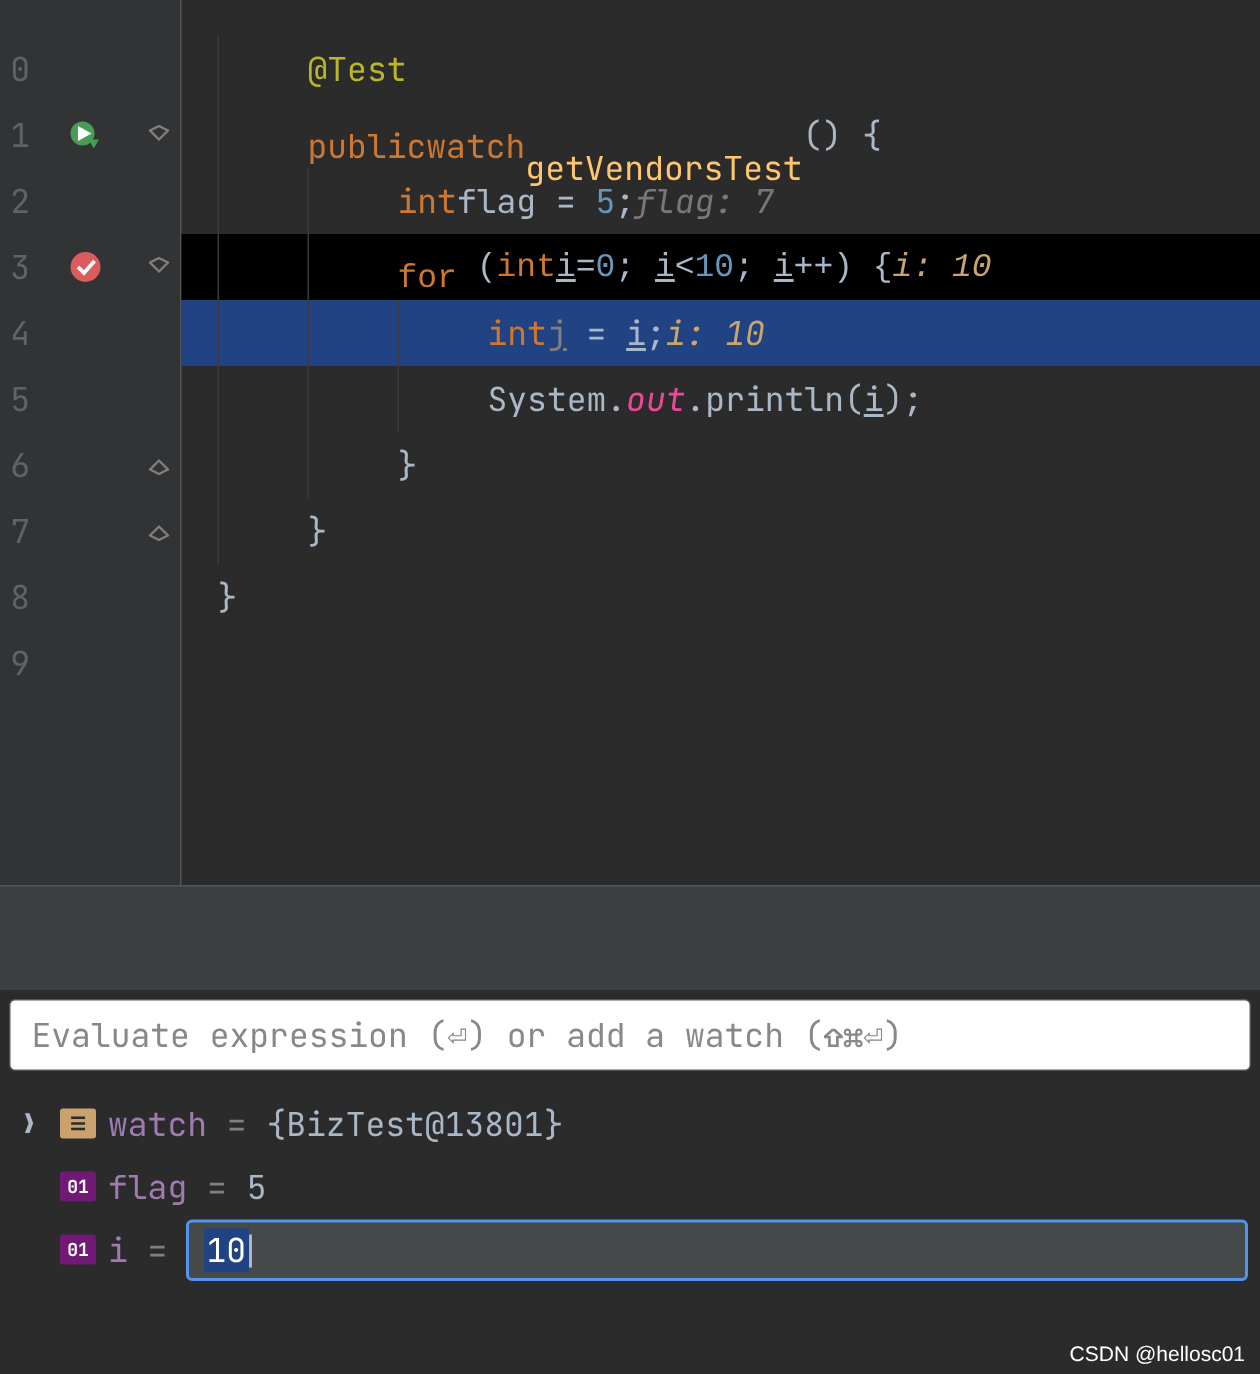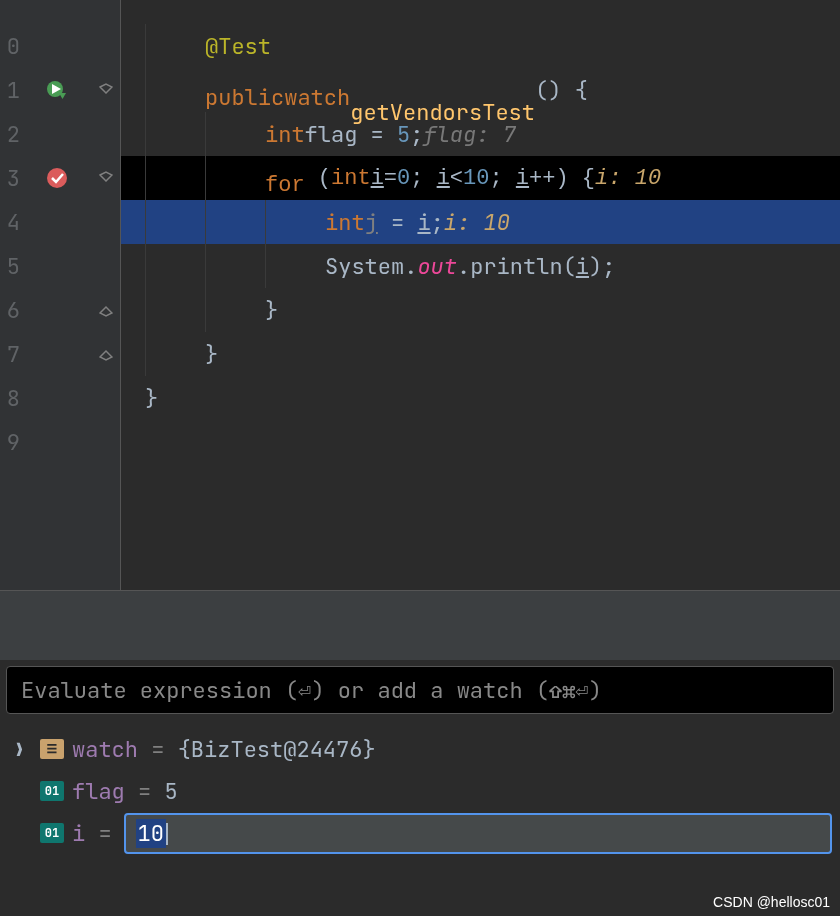--- a/index.html
+++ b/index.html
@@ -93,21 +93,21 @@
     }
     .debug-panel {
       flex: 1;
       background: #2b2b2b;
       display: flex;
       flex-direction: column;
     }
     .eval-box {
       margin: 6px 6px 10px 6px;
       height: 48px;
-      background: #000000;
+      background: #ffffff;
       border: 1px solid #555;
       border-radius: 4px;
       display: flex;
       align-items: center;
       padding: 0 14px;
       color: #888;
       font-family: 'JetBrains Mono', monospace;
       font-size: 22px;
     }
     .vars {
@@ -130,21 +130,21 @@
       width: 24px;
       height: 20px;
       display: flex;
       align-items: center;
       justify-content: center;
       font-size: 12px;
       font-weight: bold;
       border-radius: 2px;
     }
     .icon-obj { background: #c9a26d; color: #2b2b2b; }
-    .icon-prim { background: #0f766e; color: #fff; }
+    .icon-prim { background: #701a75; color: #fff; }
     .var-name { color: #9e7bb0; }
     .var-eq { color: #808080; }
     .var-val { color: #a9b7c6; }
     .edit-field {
       background: #45494a;
       border: 2px solid #5394ec;
       border-radius: 4px;
       padding: 4px 10px;
       margin-left: 4px;
       flex: 1;
@@ -285,21 +285,21 @@
 <div class="divider"></div>
 
 <div class="debug-panel">
   <div class="eval-box">
     <span>Evaluate expression (⏎) or add a watch (⇧⌘⏎)</span>
   </div>
   <div class="vars">
     <div class="var-row">
       <span class="expand-arrow">❯</span>
       <span class="var-icon icon-obj">☰</span>
-      <span><span class="var-name">watch</span> <span class="var-eq">=</span> <span class="var-val">{BizTest@24476}</span></span>
+      <span><span class="var-name">watch</span> <span class="var-eq">=</span> <span class="var-val">{BizTest@13801}</span></span>
     </div>
     <div class="var-row">
       <span class="expand-arrow"></span>
       <span class="var-icon icon-prim">01</span>
       <span><span class="var-name">flag</span> <span class="var-eq">=</span> <span class="var-val">5</span></span>
     </div>
     <div class="var-row">
       <span class="expand-arrow"></span>
       <span class="var-icon icon-prim">01</span>
       <span><span class="var-name">i</span> <span class="var-eq">=</span></span>

